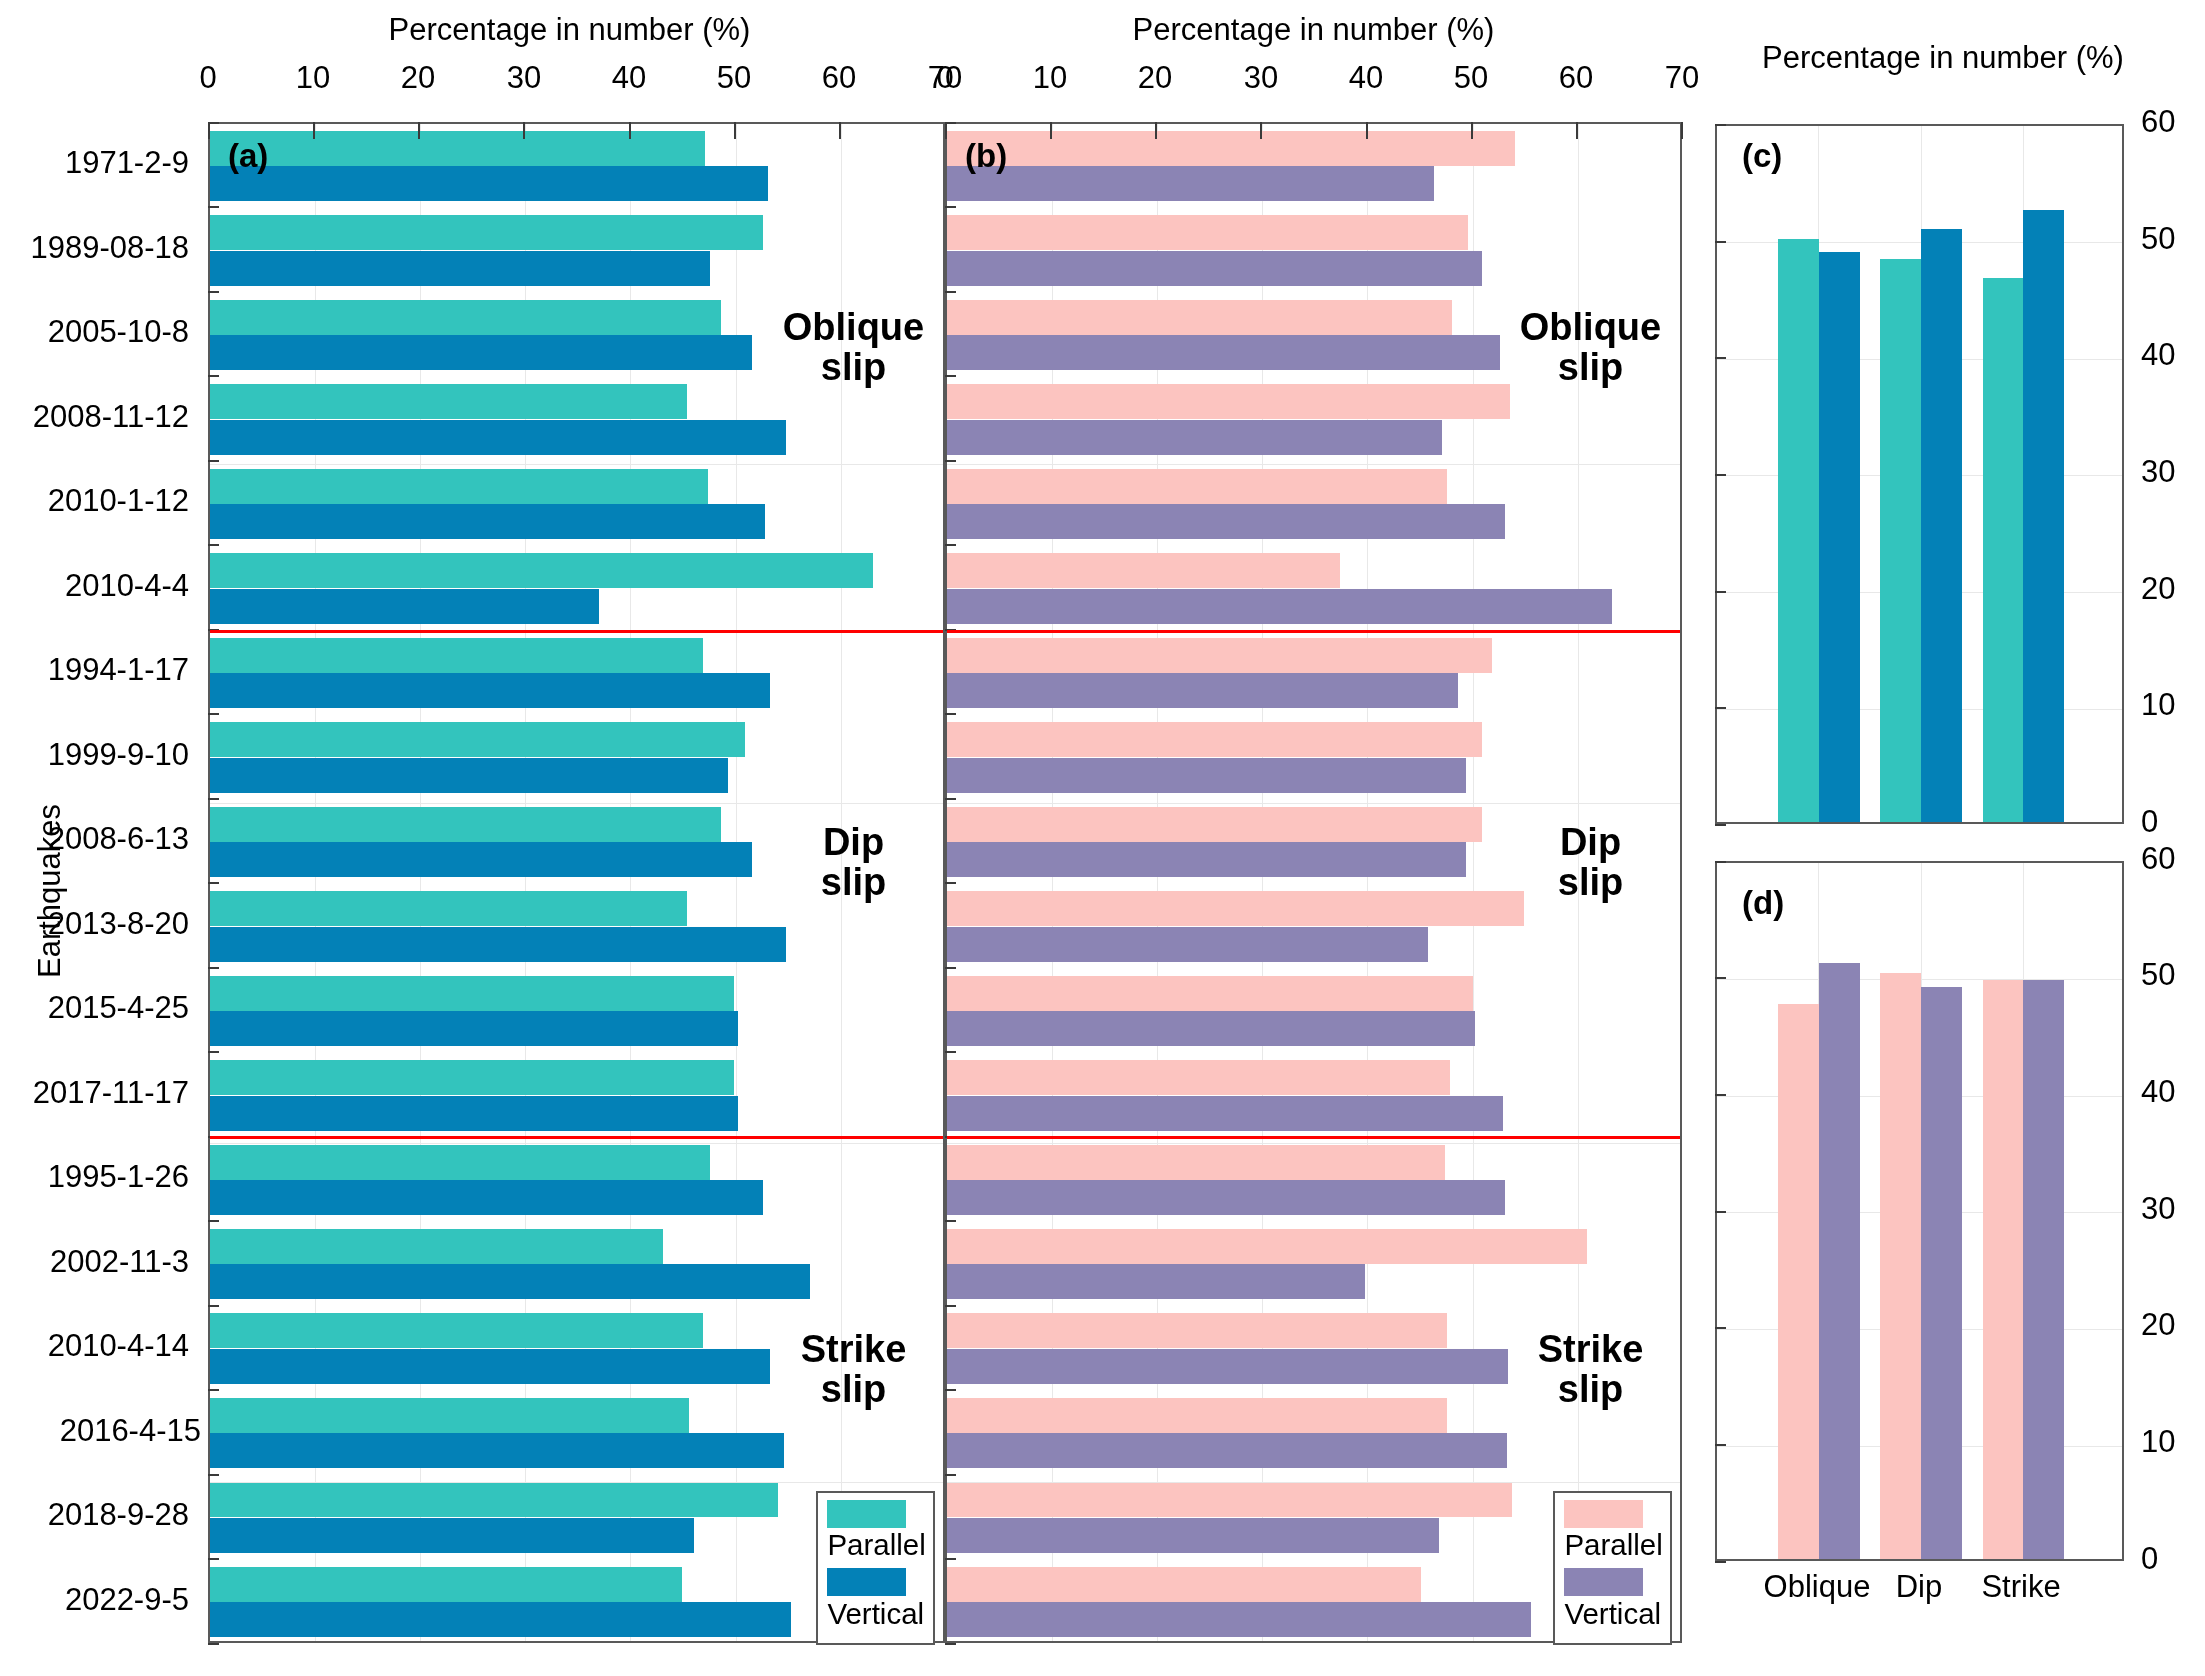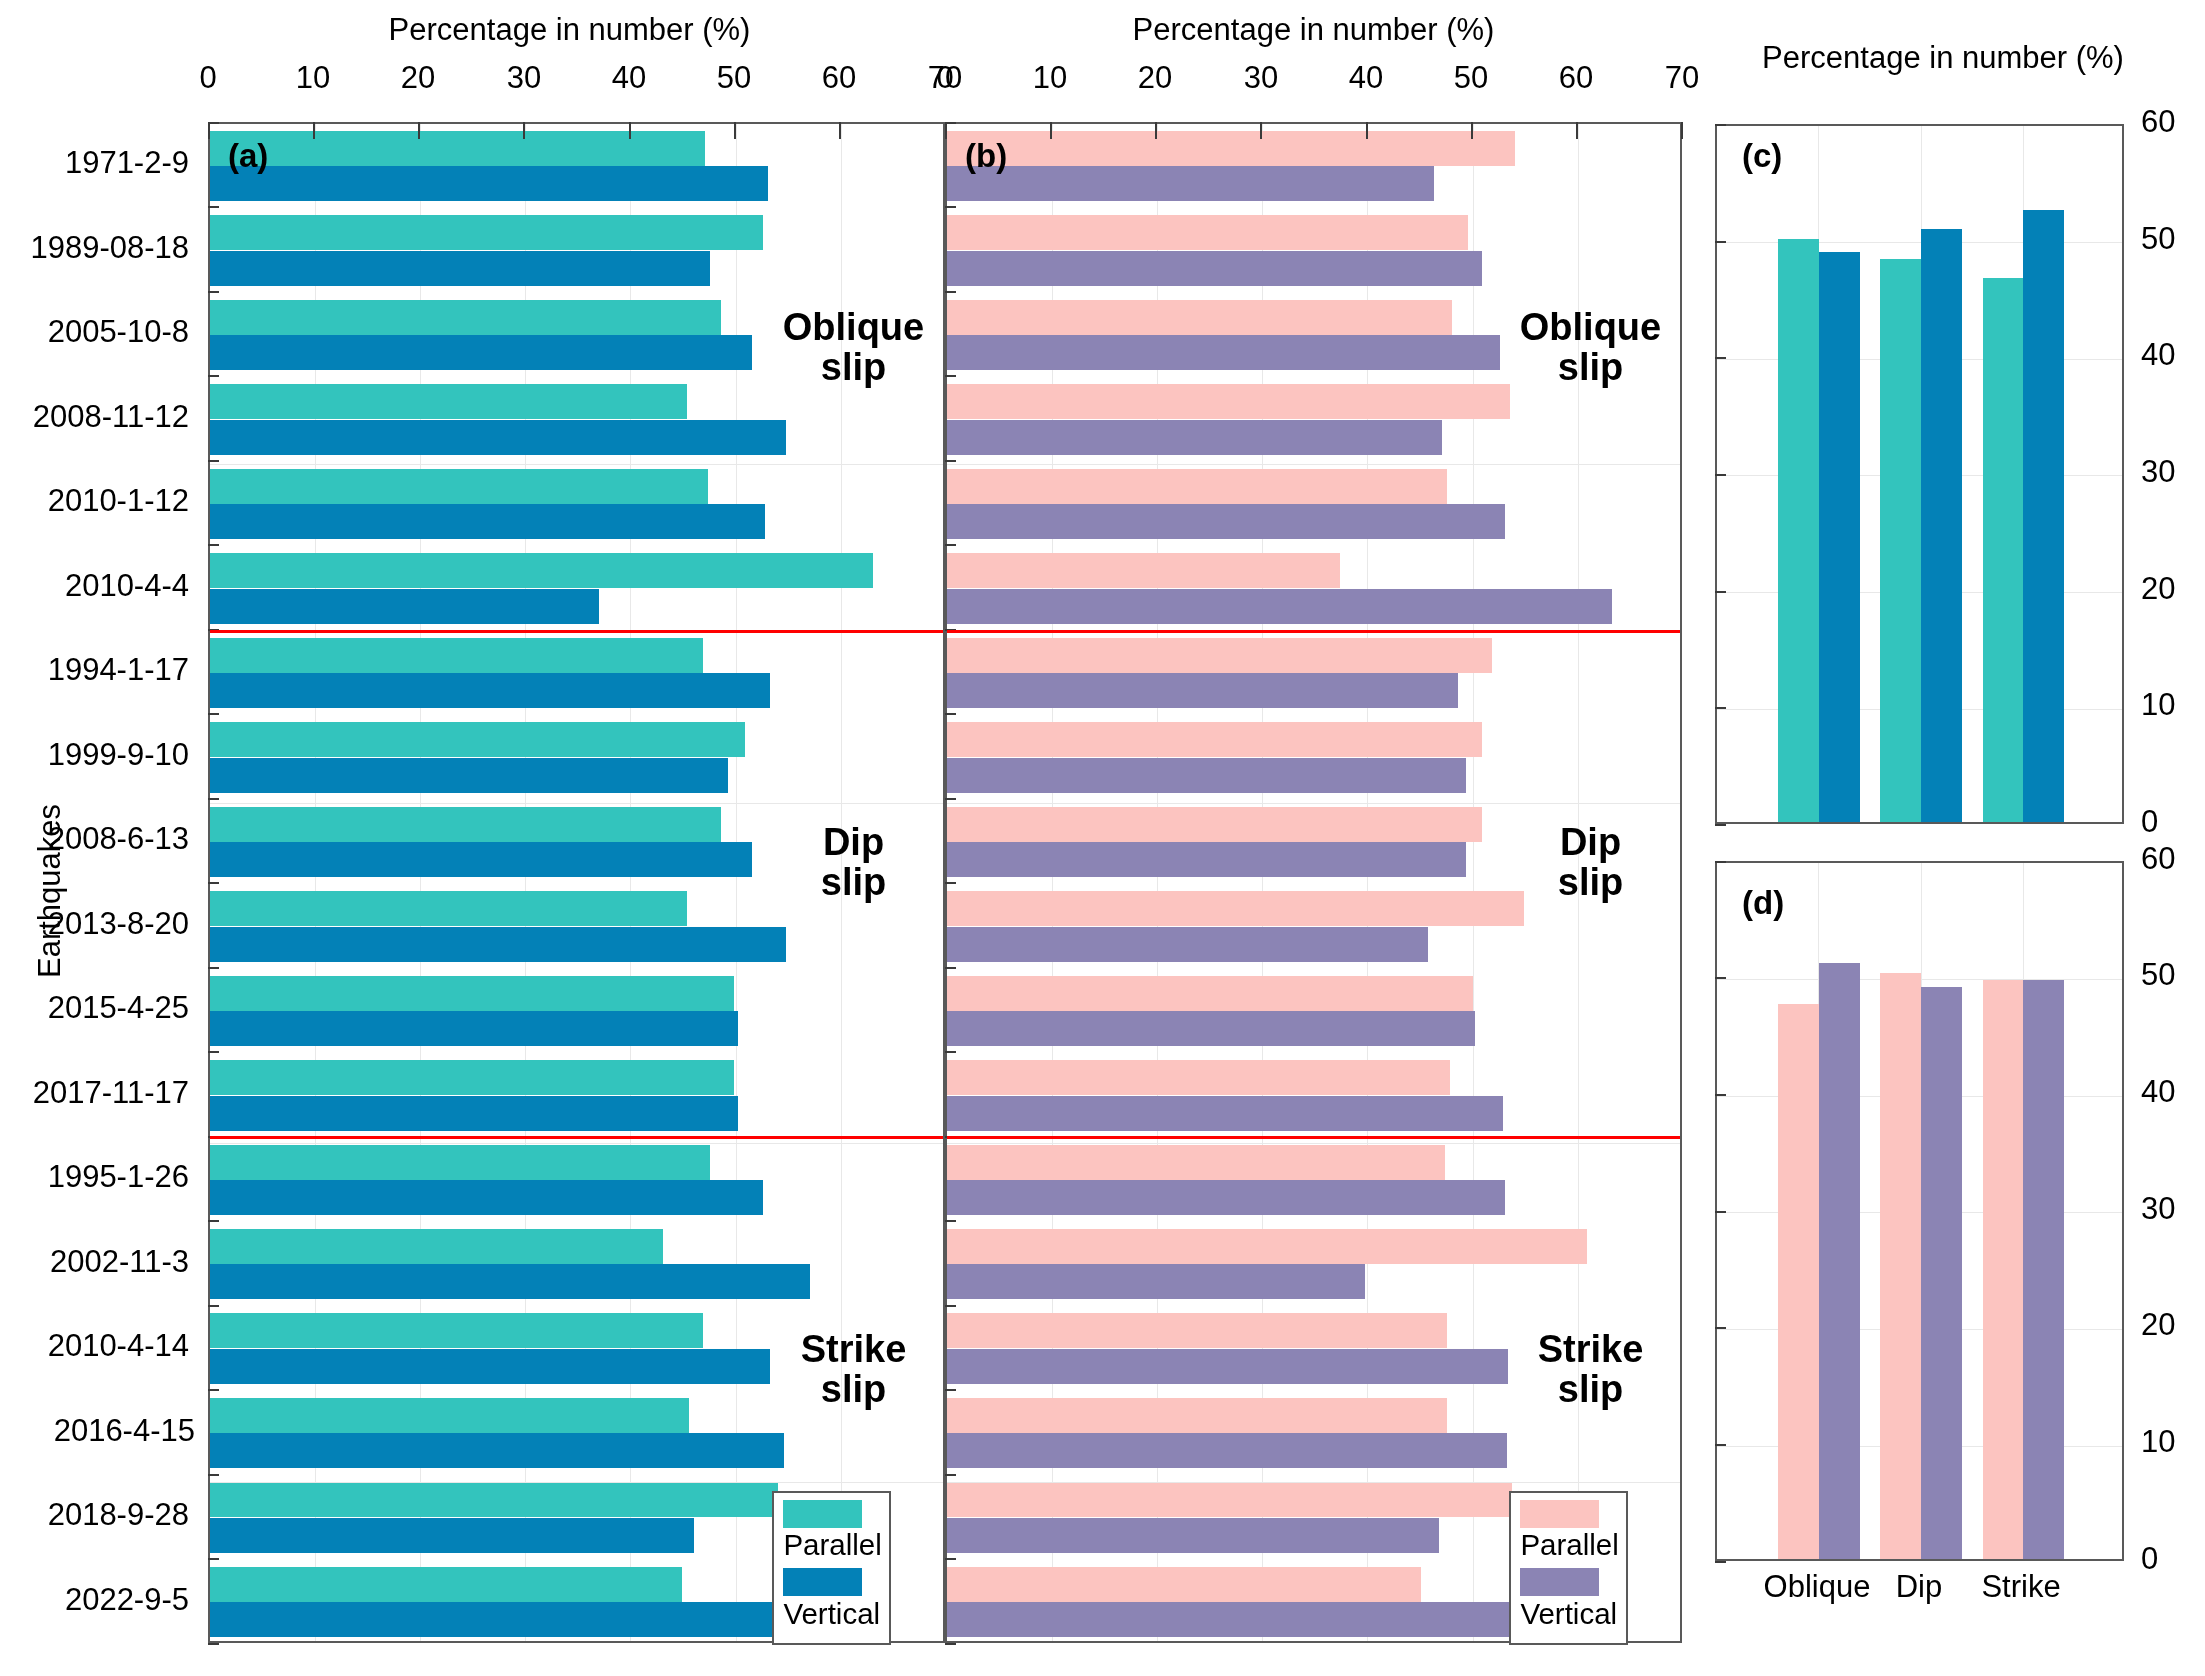--- a/index.html
+++ b/index.html
@@ -18,21 +18,21 @@
   .sepline{position:absolute;left:0;right:0;height:3.3px;background:#ff0000;z-index:5;}
   .toptick{position:absolute;width:2px;background:#3a3a3a;}
   .lefttick{position:absolute;height:2px;background:#3a3a3a;}
   .righttick{position:absolute;height:2px;background:#3a3a3a;}
 
   .ylbl{position:absolute;font-size:31px;color:#000;white-space:nowrap;text-align:right;}
   .yaxis-name{position:absolute;font-size:31px;color:#000;white-space:nowrap;
     transform:rotate(-90deg);transform-origin:left top;}
 
   .legend{position:absolute;border:2px solid #595959;background:#fff;
-    box-sizing:border-box;padding:6.7px 9.4px;z-index:9;}
+    box-sizing:border-box;padding:6.7px 9.4px;z-index:9;margin-left:44px;}
   .legend .sw{width:79px;height:28px;}
   .legend .lt{font-size:29.5px;line-height:1.05;color:#000;margin:2.7px 0 6.7px 0;}
 
   .xcat{position:absolute;font-size:31px;color:#000;white-space:nowrap;text-align:center;}
   .xaxis-name{position:absolute;font-size:32px;font-weight:bold;color:#000;white-space:nowrap;text-align:center;}
 </style>
 </head>
 <body>
 
 <div id="root">
@@ -108,21 +108,21 @@
       <div class="ylbl" style="left:0px;top:568px;width:189px;">2010-4-4</div>
       <div class="ylbl" style="left:0px;top:652px;width:189px;">1994-1-17</div>
       <div class="ylbl" style="left:0px;top:737px;width:189px;">1999-9-10</div>
       <div class="ylbl" style="left:0px;top:821px;width:189px;">2008-6-13</div>
       <div class="ylbl" style="left:0px;top:906px;width:189px;">2013-8-20</div>
       <div class="ylbl" style="left:0px;top:990px;width:189px;">2015-4-25</div>
       <div class="ylbl" style="left:0px;top:1075px;width:189px;">2017-11-17</div>
       <div class="ylbl" style="left:0px;top:1159px;width:189px;">1995-1-26</div>
       <div class="ylbl" style="left:0px;top:1244px;width:189px;">2002-11-3</div>
       <div class="ylbl" style="left:0px;top:1328px;width:189px;">2010-4-14</div>
-      <div class="ylbl" style="left:6px;top:1413px;width:189px;">2016-4-15</div>
+      <div class="ylbl" style="left:12px;top:1413px;width:189px;">2016-4-15</div>
       <div class="ylbl" style="left:0px;top:1497px;width:189px;">2018-9-28</div>
       <div class="ylbl" style="left:0px;top:1582px;width:189px;">2022-9-5</div>
     </div>
   <div class="yaxis-name" style="left:32px;top:978px;">Earthquakes</div>
 
   <div class="axis-title" style="left:945px;top:12px;width:737px;">Percentage in number (%)</div>
   <div id="b-xticks">
       <div class="tick-lbl" style="left:914px;top:60px;width:62px;text-align:center;">0</div>
       <div class="tick-lbl" style="left:1019px;top:60px;width:62px;text-align:center;">10</div>
       <div class="tick-lbl" style="left:1124px;top:60px;width:62px;text-align:center;">20</div>

